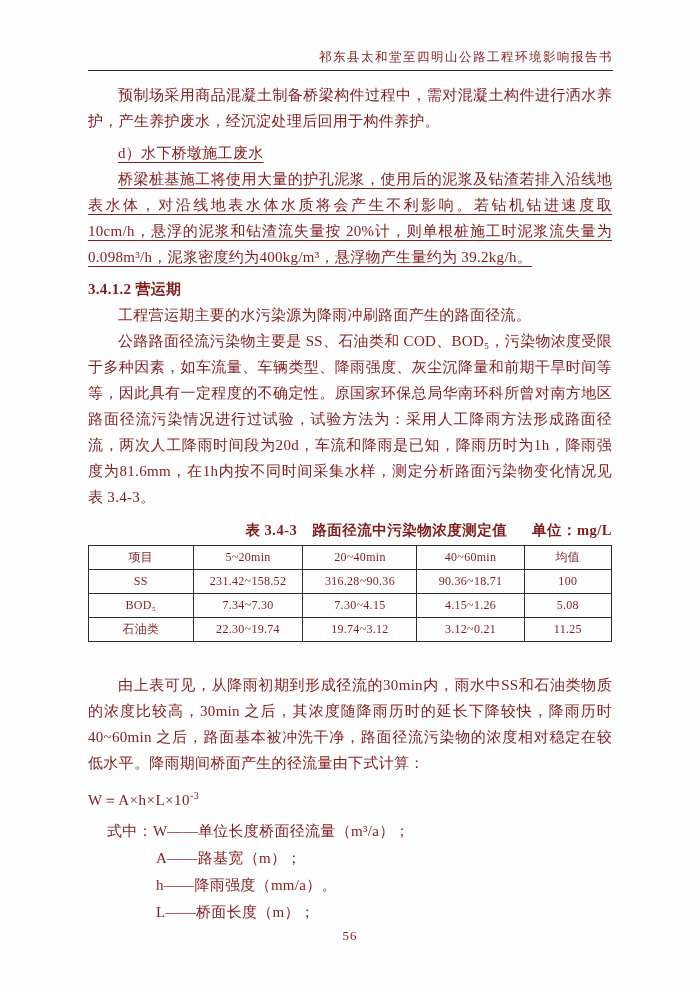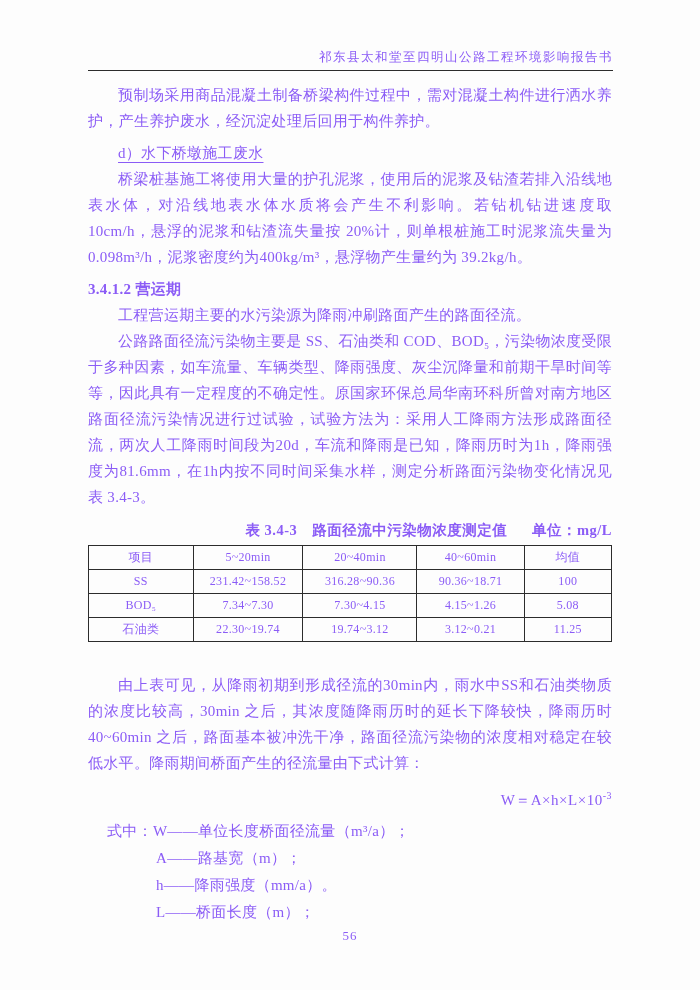--- a/index.html
+++ b/index.html
@@ -6,21 +6,21 @@
     margin: 0;
     padding: 0;
     background: #fdfdfd;
   }
   .page {
     position: relative;
     width: 700px;
     height: 990px;
     margin: 0 auto;
     background: #fdfdfd;
-    color: #8b5cf6;
+    color: #7f1d1d;
     font-family: "Liberation Serif", "DejaVu Serif", serif;
     overflow: hidden;
   }
   .header {
     margin: 0 87px 0 88px;
     padding-top: 49px;
     padding-bottom: 5px;
     border-bottom: 1.5px solid #2c2c2c;
     text-align: right;
     font-size: 12.5px;
@@ -41,20 +41,21 @@
   .indent { text-indent: 2em; }
   .para-first { margin-top: 11px; }
   .heading-d {
     margin-top: 6px;
     font-weight: normal;
     text-indent: 2em;
     text-decoration: underline;
     text-underline-offset: 4px;
   }
   .underlined {
+    text-decoration: underline;
     text-underline-offset: 4px;
   }
   .section-heading { margin-top: 6px; font-weight: bold; }
   .table-title {
     margin-top: 10px;
     text-align: right;
     font-weight: bold;
     font-size: 14.5px;
     letter-spacing: 0.5px;
     line-height: 20px;
@@ -77,21 +78,21 @@
     letter-spacing: 0.3px;
   }
   .col-item  { width: 20.0%; }
   .col-t1    { width: 21.0%; }
   .col-t2    { width: 21.8%; }
   .col-t3    { width: 20.5%; }
   .col-avg   { width: 16.7%; }
   .after-table { margin-top: 30px; }
   .formula {
     margin-top: 8px;
-    text-align: right;
+    text-align: left;
     font-size: 15px;
     line-height: 24px;
     letter-spacing: 0.5px;
   }
   .formula sup { font-size: 10px; }
   .where-list {
     margin-top: 6px;
     font-size: 15px;
     letter-spacing: 0.3px;
   }

